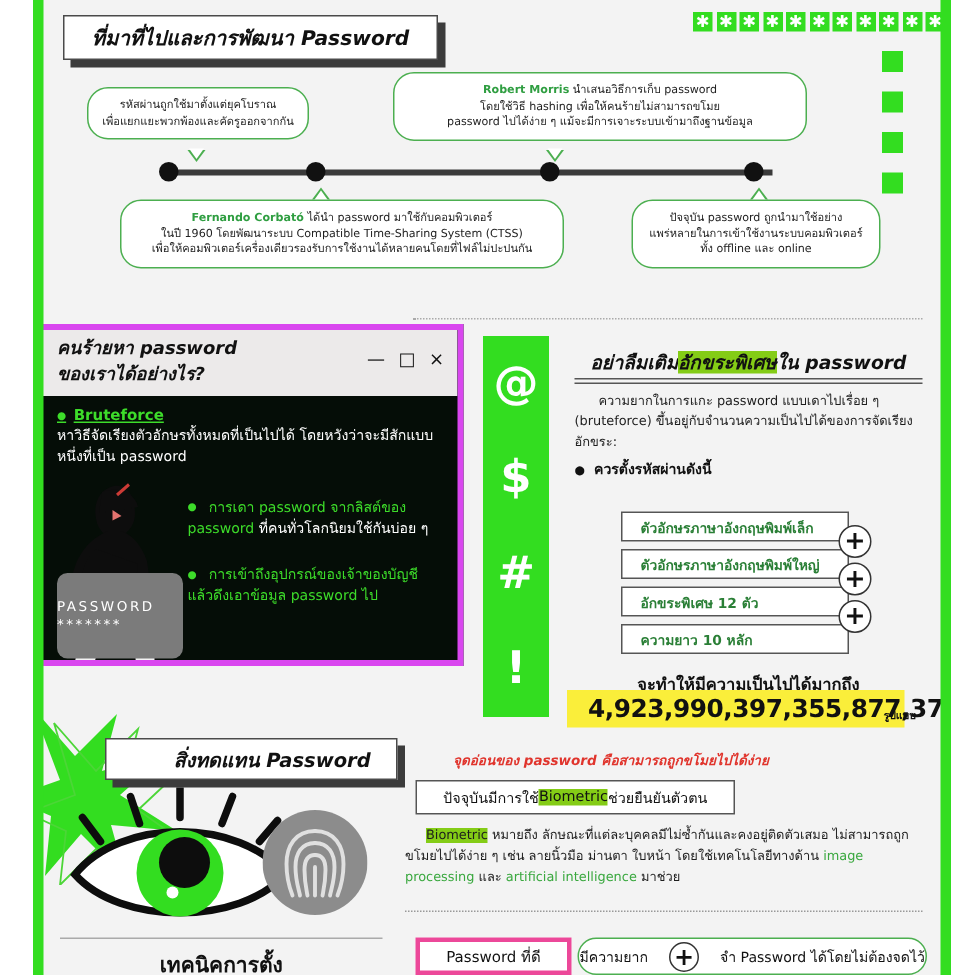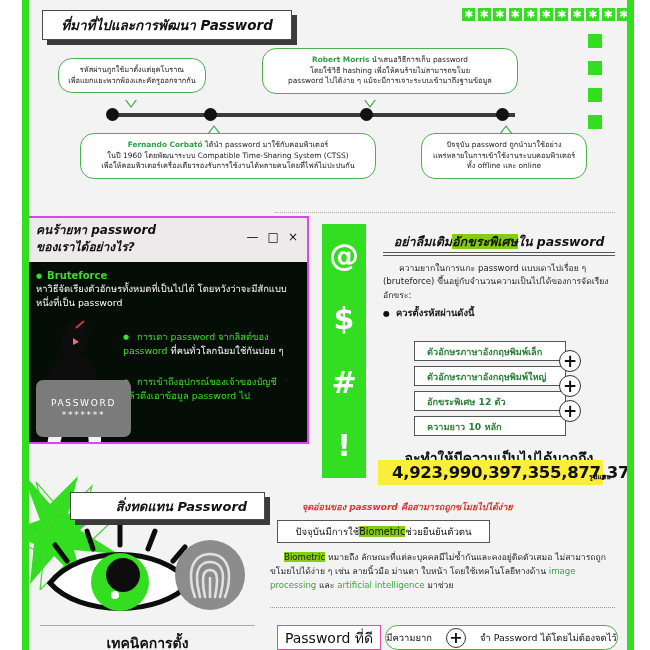--- a/index.html
+++ b/index.html
@@ -46,38 +46,38 @@
 
   
   .ast-row { position:absolute; display:flex; gap:2.5px; }
   .ast { width:13px; height:13px; background:#33dd20; color:#fff; font-size:11px;
          display:flex; align-items:center; justify-content:center; line-height:1; font-weight:bold;}
   .sq-col { position:absolute; display:flex; flex-direction:column; gap:13px; }
   .sq { width:14px; height:14px; background:#33dd20; }
 
   
   .win { position:absolute; left:24px; top:216px; width:285px; height:228px; background:#050d07;
-         border:2px solid #d946ef; overflow:hidden; }
+         border:4px solid #d946ef; overflow:hidden; }
   .win-bar { height:44px; background:#eceaea; display:flex; align-items:flex-start;
              justify-content:space-between; padding:4px 9px 0 10px; }
   .win-bar .t { font-size:12px; font-style:italic; font-weight:bold; color:#111; line-height:1.42; }
   .win-btns { display:flex; gap:9px; align-items:center; margin-top:8px; color:#111; font-size:12px; }
   .win-body { position:relative; height:184px; padding:8px 10px; }
-  .bf-title { color:#3ddc2a; font-weight:bold; font-size:10px; }
+  .bf-title { color:#3ddc2a; font-weight:bold; font-size:10px;text-decoration:underline; }
   .bf-title:before { content:'\25CF'; color:#3ddc2a; font-size:7px; margin-right:5px; vertical-align:middle;}
   .bf-desc { color:#fff; font-size:9.4px; line-height:1.45; margin-top:1px; }
   .gitem { position:absolute; color:#3ddc2a; font-size:9.4px; line-height:1.48; width:172px;}
   .gitem:before { content:'\25CF'; font-size:7px; margin-right:5px; vertical-align:middle; }
   .gitem .w { color:#fff; }
   #hk-item1 { left:97px; top:68px; }
   #hk-item2 { left:97px; top:113px; }
   .thief { position:absolute; left:0; top:58px; width:110px; height:130px; }
-  .card { position:absolute; left:10px; top:118px; width:95px; height:57px; background:#7b7b7b;
+  .card { position:absolute; left:10px; top:118px; width:84px; height:57px; background:#7b7b7b;
           border-radius:7px; color:#fff; display:flex; flex-direction:column; justify-content:center;
-          align-items:center; gap:2px; font-size:9px; letter-spacing:1.7px; z-index:5;}
+          align-items:flex-start; gap:2px; font-size:9px; letter-spacing:1.7px; z-index:5;}
 
   
   .gcol { position:absolute; left:322px; top:224px; width:44px; height:254px; background:#33dd20;
           display:flex; flex-direction:column; align-items:center; justify-content:space-around;
           color:#fff; font-weight:bold; }
   .gcol div { font-size:30px; line-height:1; }
 
   
   .sp-title { position:absolute; left:383px; top:232px; width:232px; font-size:12.5px;
               font-weight:bold; font-style:italic; text-align:center; color:#111; }
@@ -90,41 +90,41 @@
   .sp-bul:before { content:'\25CF'; font-size:8px; margin-right:6px; }
 
   .rule-box { position:absolute; background:#fff; border:1.1px solid #555; height:20px;
               display:flex; align-items:center; padding-left:12px; color:#2a7f36;
               font-size:9.2px; font-weight:bold; }
   .plus { position:absolute; width:22px; height:22px; border-radius:50%; background:#fff;
           border:1.3px solid #333; color:#111; font-size:17px; font-weight:bold; z-index:6;
           display:flex; align-items:center; justify-content:center; line-height:1;}
 
   .res-label { position:absolute; left:383px; top:447px; width:232px; text-align:center;
-               font-size:14px; font-weight:bold; color:#111; }
+               font-size:11px; font-weight:bold; color:#111; }
   .res-num { position:absolute; left:378px; top:460px; width:225px; height:25px; background:#faee3a;
              display:flex; align-items:center; padding-left:14px; }
   .res-num b { font-size:16.5px; color:#111; letter-spacing:-0.3px;}
   .res-unit { position:absolute; left:589px; top:471px; font-size:7px; color:#111; font-weight:bold;}
 
   
   .weak { position:absolute; left:270px; top:500px; font-size:9px; font-weight:bold;
           font-style:italic; color:#e0342c;padding-left:32px; }
   .bio-box { position:absolute; left:277px; top:520px; width:213px; height:23px; background:#fff;
              border:1px solid #555; display:flex; align-items:center; justify-content:center;
              font-size:9.6px; color:#111; }
   .bio-desc { position:absolute; left:270px; top:551px; width:345px; font-size:8.6px;
               line-height:1.6; color:#1d1d1d; text-indent:14px; }
   .grn { color:#3aa83f; }
   .dots { position:absolute; left:270px; top:607px; width:345px;
           border-top:1.4px dotted #999; }
 
   .pw-box { position:absolute; left:277px; top:625px; width:104px; height:25px; background:#fff;
-            border:1px solid #ec4899; display:flex; align-items:center; justify-content:center;
-            font-size:14px; color:#111; }
+            border:3px solid #ec4899; display:flex; align-items:center; justify-content:center;
+            font-size:10px; color:#111; }
   .pw-pill { position:absolute; left:385px; top:625px; width:233px; height:25px; background:#fff;
              border:1.1px solid #4caf50; border-radius:13px; display:flex; align-items:center;
              justify-content:center; gap:14px; font-size:9.4px; color:#111; }
   .pill-plus { width:20px; height:20px; border-radius:50%; background:#fff; border:1.2px solid #333;
                display:flex; align-items:center; justify-content:center; font-size:16px; font-weight:bold; line-height:1;}
 
   
   .eye-wrap { position:absolute; left:45px; top:525px; width:150px; height:95px; }
   .fp-wrap { position:absolute; left:175px; top:540px; width:70px; height:70px; }
   .sep-line { position:absolute; left:40px; top:625px; width:215px; border-top:1.6px solid #aaa; }
@@ -174,21 +174,21 @@
   <div class="tl-dot" style="left:204px;"></div>
   <div class="tl-dot" style="left:360px;"></div>
   <div class="tl-dot" style="left:496px;"></div>
 
   <div class="bubble" style="left:58px; top:58px; width:148px;">
     <div>รหัสผ่านถูกใช้มาตั้งแต่ยุคโบราณ</div>
     <div>เพื่อแยกแยะพวกพ้องและคัดรูออกจากกัน</div>
   </div>
   <div class="tail tail-dn" style="left:125px; top:100px;"></div>
 
-  <div class="bubble" style="left:262px; top:48px; width:256px;">
+  <div class="bubble" style="left:262px; top:48px; width:276px;">
     <div>
       <b>Robert Morris</b>
       <span>นำเสนอวิธีการเก็บ password</span>
     </div>
     <div>โดยใช้วิธี hashing เพื่อให้คนร้ายไม่สามารถขโมย</div>
     <div>password ไปได้ง่าย ๆ แม้จะมีการเจาะระบบเข้ามาถึงฐานข้อมูล</div>
   </div>
   <div class="tail tail-dn" style="left:364px; top:100px;"></div>
 
   <div class="tail tail-up" style="left:208px; top:125px;"></div>

